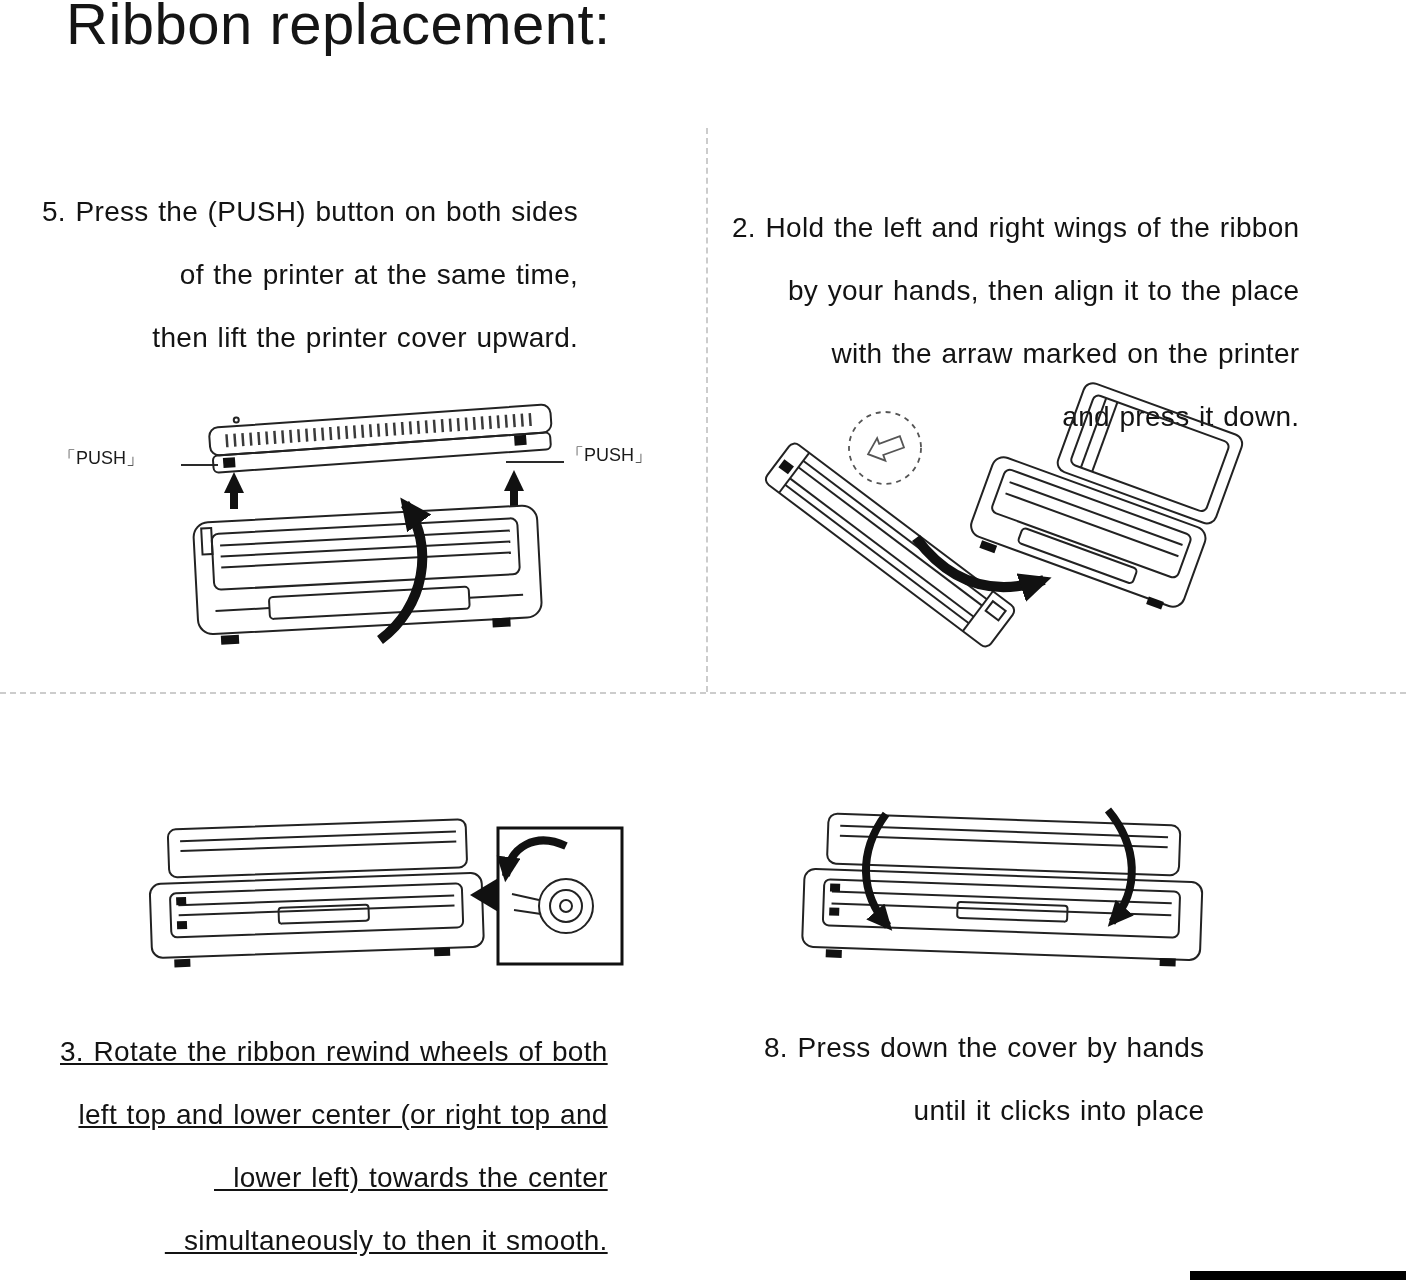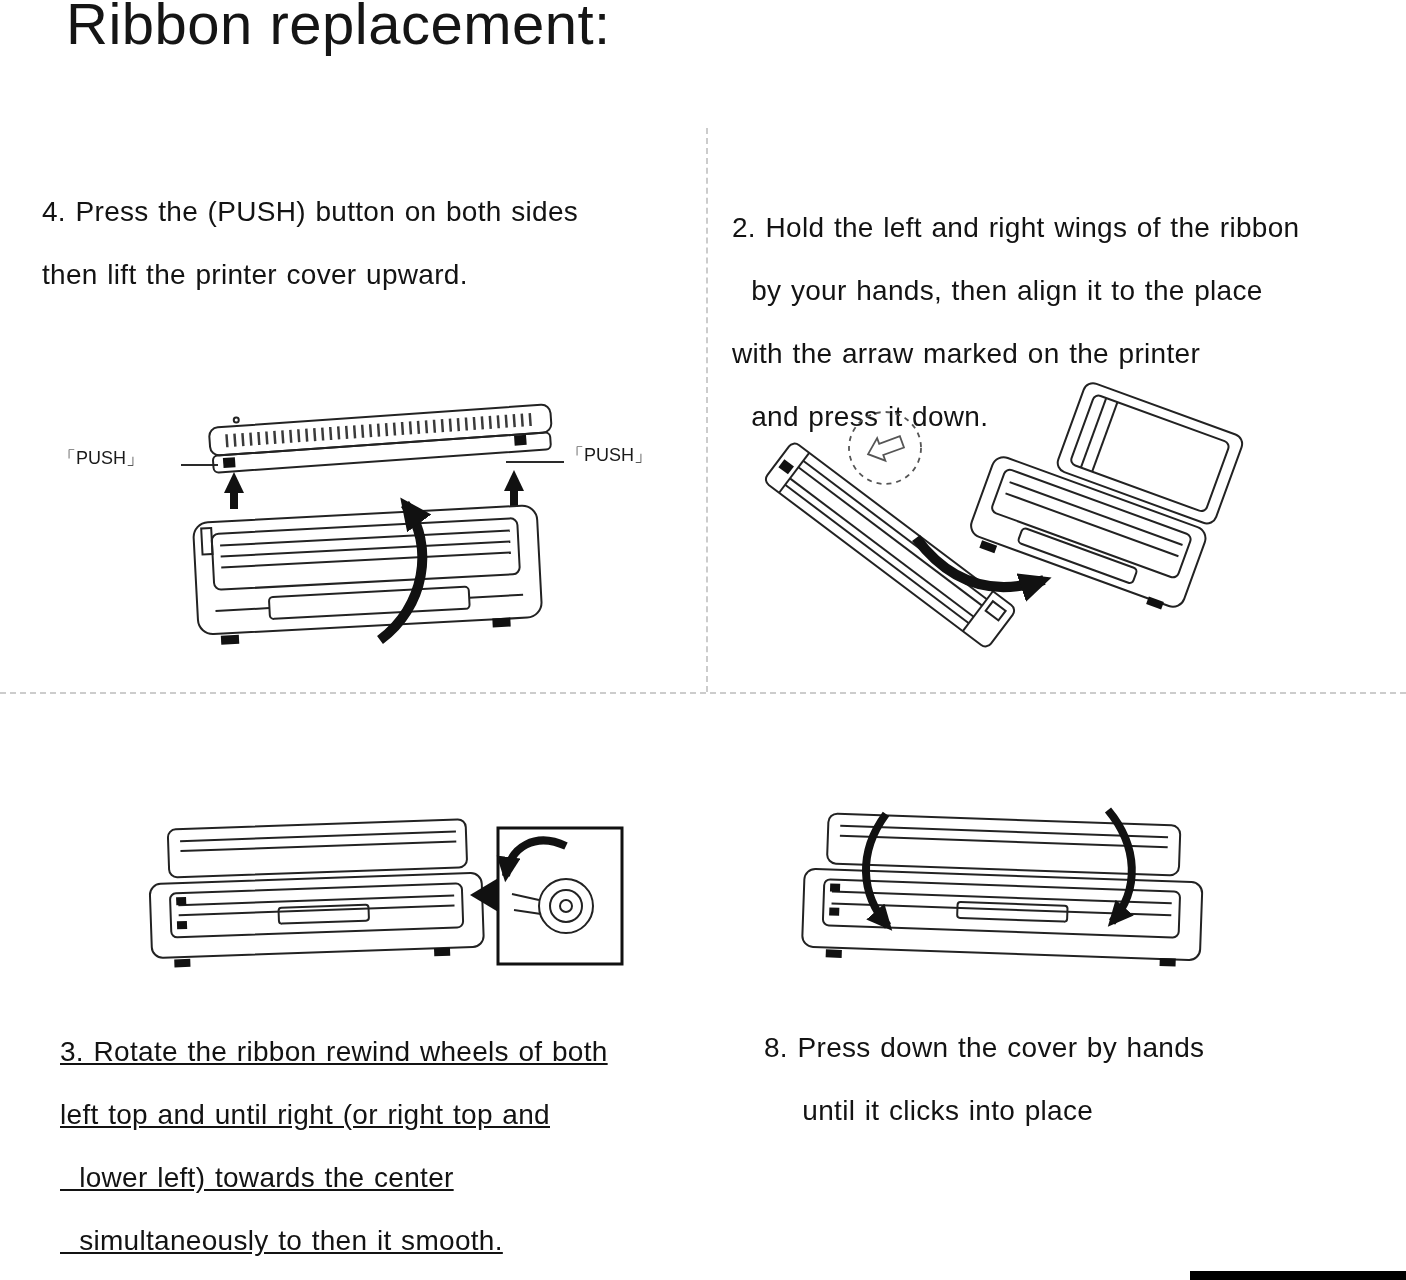--- a/index.html
+++ b/index.html
@@ -1,17 +1,17 @@
 <!DOCTYPE html>
 <html><head>
 <meta charset="utf-8">
 <style>
   html,body{margin:0;padding:0;background:#fff;}
   .page{position:relative;width:1406px;height:1280px;background:#ffffff;overflow:hidden;
-        font-family:"Liberation Sans","DejaVu Sans",sans-serif;color:#151515;}
+        font-family:"Liberation Sans","DejaVu Sans",sans-serif;color:#151515;text-align:right;}
   .title{position:absolute;left:66px;top:-10px;font-size:58px;font-weight:400;letter-spacing:0.5px;white-space:pre;}
   .step{position:absolute;font-size:28px;letter-spacing:0.3px;word-spacing:1.5px;color:#131313;}
   .step .line{white-space:pre;line-height:63px;height:63px;}
   .push-label{position:absolute;font-size:18px;white-space:pre;color:#1a1a1a;}
   .connector{position:absolute;height:2px;background:#2a2a2a;}
   .vdash{position:absolute;left:706px;top:128px;width:0;height:564px;border-left:2px dashed #cccccc;}
   .hdash{position:absolute;left:0;top:692px;width:1406px;height:0;border-top:2px dashed #cccccc;}
   .illus{position:absolute;}
   .scanbar{position:absolute;background:#000;}
   #step1{left:42px;top:180px;}
@@ -32,34 +32,35 @@
 <body>
 
 <div class="page">
 
   <div class="title">Ribbon replacement:</div>
 
   <div class="vdash"></div>
   <div class="hdash"></div>
 
   <div class="step" id="step1">
-    <div class="line">4. Press the (PUSH) button on both sides</div>
+    <div class="line">5. Press the (PUSH) button on both sides</div>
+    <div class="line">of the printer at the same time,</div>
     <div class="line">then lift the printer cover upward.</div>
   </div>
 
   <div class="step" id="step2">
     <div class="line">2. Hold the left and right wings of the ribbon</div>
     <div class="line">  by your hands, then align it to the place</div>
     <div class="line">with the arraw marked on the printer</div>
     <div class="line">  and press it down.</div>
   </div>
 
   <div class="step" id="step3">
     <div class="line">3. Rotate the ribbon rewind wheels of both</div>
-    <div class="line">left top and until right (or right top and</div>
+    <div class="line">left top and lower center (or right top and</div>
     <div class="line">  lower left) towards the center</div>
     <div class="line">  simultaneously to then it smooth.</div>
   </div>
 
   <div class="step" id="step4">
     <div class="line">8. Press down the cover by hands</div>
     <div class="line">    until it clicks into place</div>
   </div>
 
   <span class="push-label" id="push-left">「PUSH」</span>

